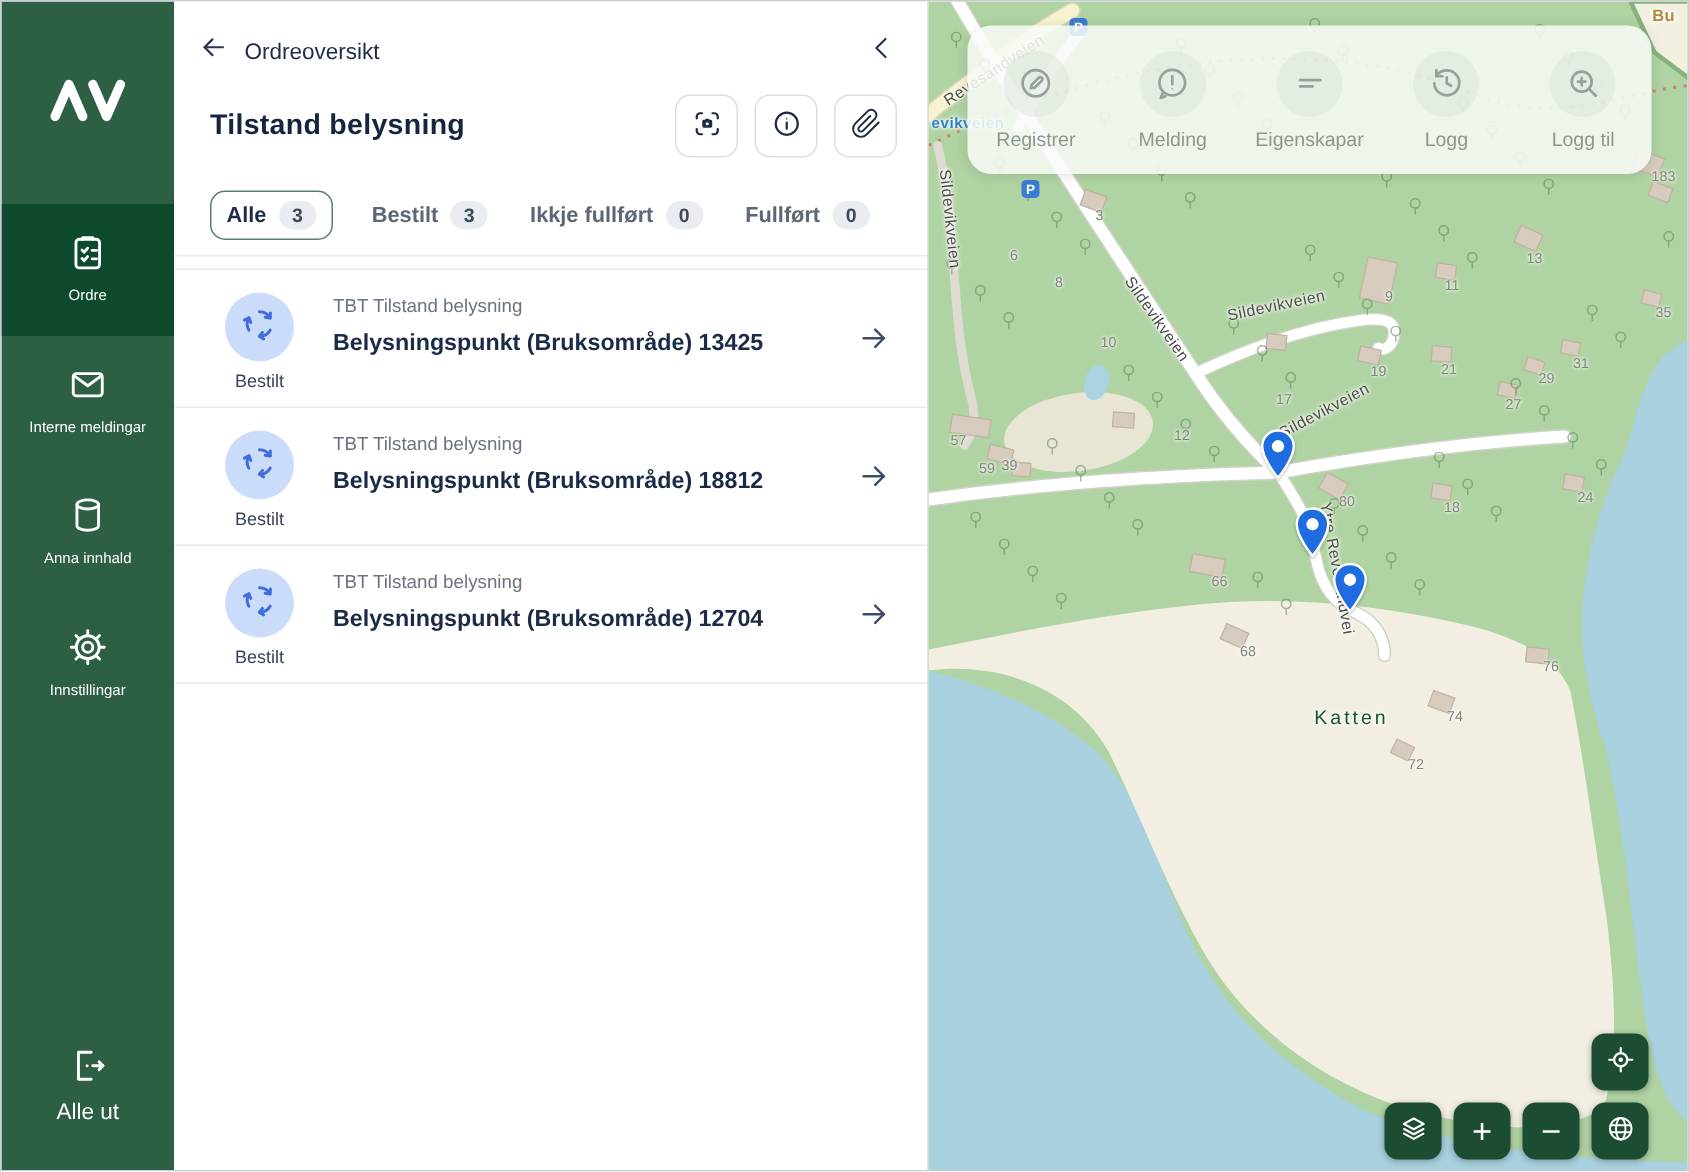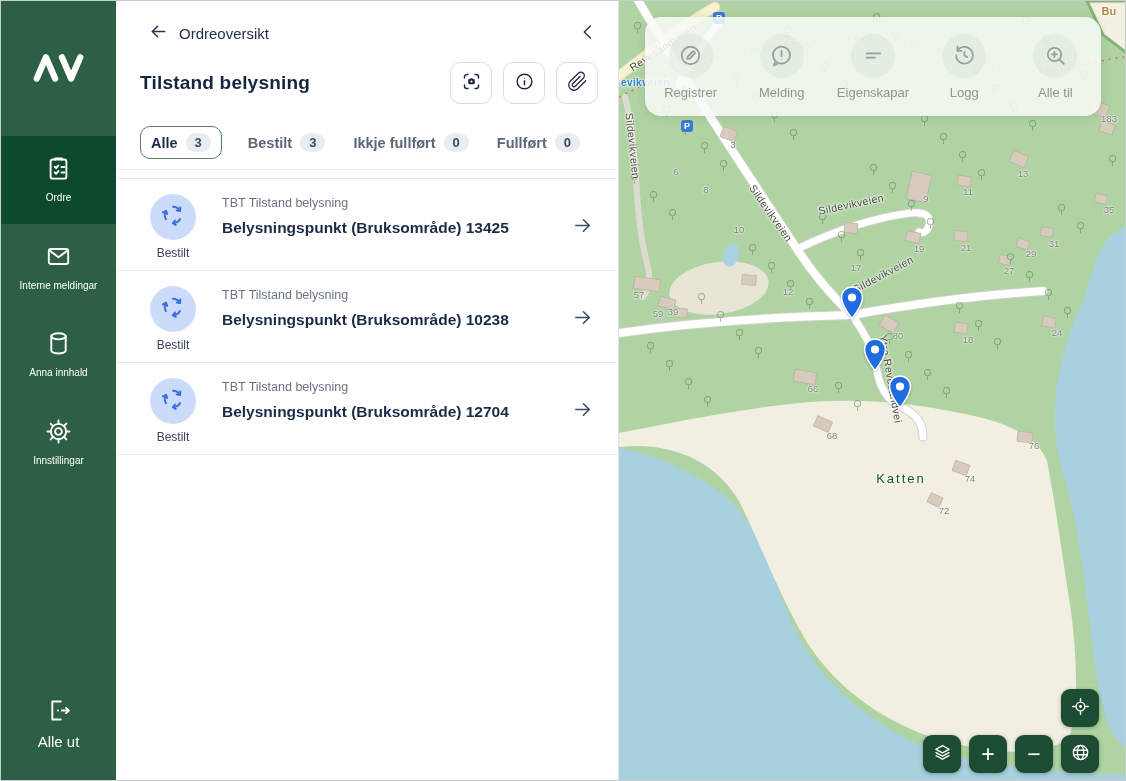--- a/index.html
+++ b/index.html
@@ -11,21 +11,21 @@
   .logo-wrap{height:135px;display:grid;place-items:center;}
   .logo-wrap svg{width:58px;height:36px;}
   .nav-item{display:flex;flex-direction:column;align-items:center;gap:9px;padding:19px 6px;font-size:10px;text-align:center;cursor:pointer;line-height:1.35;}
   .nav-item.selected{background:#0d4a2d;}
   .nav-icon svg{width:27px;height:27px;display:block;}
   .logout{margin-top:auto;display:flex;flex-direction:column;align-items:center;gap:9px;padding:20px 6px 30px;font-size:15px;cursor:pointer;}
   .logout .nav-icon svg{width:27px;height:27px;}
 
   
   .panel{flex:0 0 503px;width:503px;background:#fff;border-right:1px solid #dfe3e7;display:flex;flex-direction:column;}
-  .crumb-row{display:flex;align-items:center;gap:10px;padding:20px 20px 2px 32px;color:#27334e;}
+  .crumb-row{display:flex;align-items:center;gap:10px;padding:20px 20px 2px 16px;color:#27334e;}
   .back-btn{display:grid;place-items:center;cursor:pointer;color:#2a3550;}
   .back-btn svg{width:21px;height:21px;}
   .crumb{font-size:15px;color:#1f2b47;}
   .collapse{margin-left:auto;cursor:pointer;color:#22314d;display:grid;place-items:center;}
   .collapse svg{width:20px;height:20px;}
   .title-row{display:flex;align-items:center;padding:14px 20px 16px 24px;}
   .page-title{font-size:19px;font-weight:700;color:#152540;letter-spacing:.2px;}
   .actions{margin-left:auto;display:flex;gap:11px;}
   .action-btn{width:42px;height:42px;border:1px solid #d9dee5;border-radius:10px;background:#fff;display:grid;place-items:center;color:#1f2b42;cursor:pointer;}
   .action-btn svg{width:21px;height:21px;}
@@ -248,21 +248,21 @@
                   <g transform="rotate(240 12 12)">
                     <path d="M12 3.8a8.2 8.2 0 0 1 7.1 4.1"></path>
                     <path d="M19.3 4.6l-.2 3.4-3.3-.5"></path>
                   </g>
                 </svg></span>
             </div>
             <div class="order-status">Bestilt</div>
           </div>
           <div class="order-main">
             <div class="order-cat">TBT Tilstand belysning</div>
-            <div class="order-title">Belysningspunkt (Bruksområde) 10238</div>
+            <div class="order-title">Belysningspunkt (Bruksområde) 18812</div>
           </div>
           <div class="order-arrow"><span><svg viewBox="0 0 24 24" fill="none" stroke="currentColor" stroke-width="1.7" stroke-linecap="round" stroke-linejoin="round">
                 <path d="M5 12h14"></path>
                 <path d="M13 6l6 6-6 6"></path>
               </svg></span></div>
         </div>
         <div class="order-row">
           <div class="order-left">
             <div class="order-badge">
               <span><svg viewBox="0 0 24 24" fill="none" stroke="currentColor" stroke-width="2" stroke-linecap="round" stroke-linejoin="round">
@@ -724,21 +724,21 @@
           <div class="tlabel">Logg</div>
         </div>
         <div class="mtool-item">
           <div class="ticon">
             <svg viewBox="0 0 24 24" fill="none" stroke="currentColor" stroke-width="1.7" stroke-linecap="round" stroke-linejoin="round">
               <circle cx="11" cy="11" r="6.4"></circle>
               <path d="M15.6 15.6L20 20"></path>
               <path d="M11 8.6v4.8M8.6 11h4.8"></path>
             </svg>
           </div>
-          <div class="tlabel">Alle til</div>
+          <div class="tlabel">Logg til</div>
         </div>
       </div>
 
     <div class="locate-wrap">
       <button class="ctrl-btn">
           <span><svg viewBox="0 0 24 24" fill="none" stroke="currentColor" stroke-width="1.7" stroke-linecap="round" stroke-linejoin="round">
               <circle cx="12" cy="12" r="5"></circle>
               <circle cx="12" cy="12" r="1.7" fill="currentColor" stroke="none"></circle>
               <path d="M12 3.2v2.6M12 18.2v2.6M3.2 12h2.6M18.2 12h2.6"></path>
             </svg></span>

